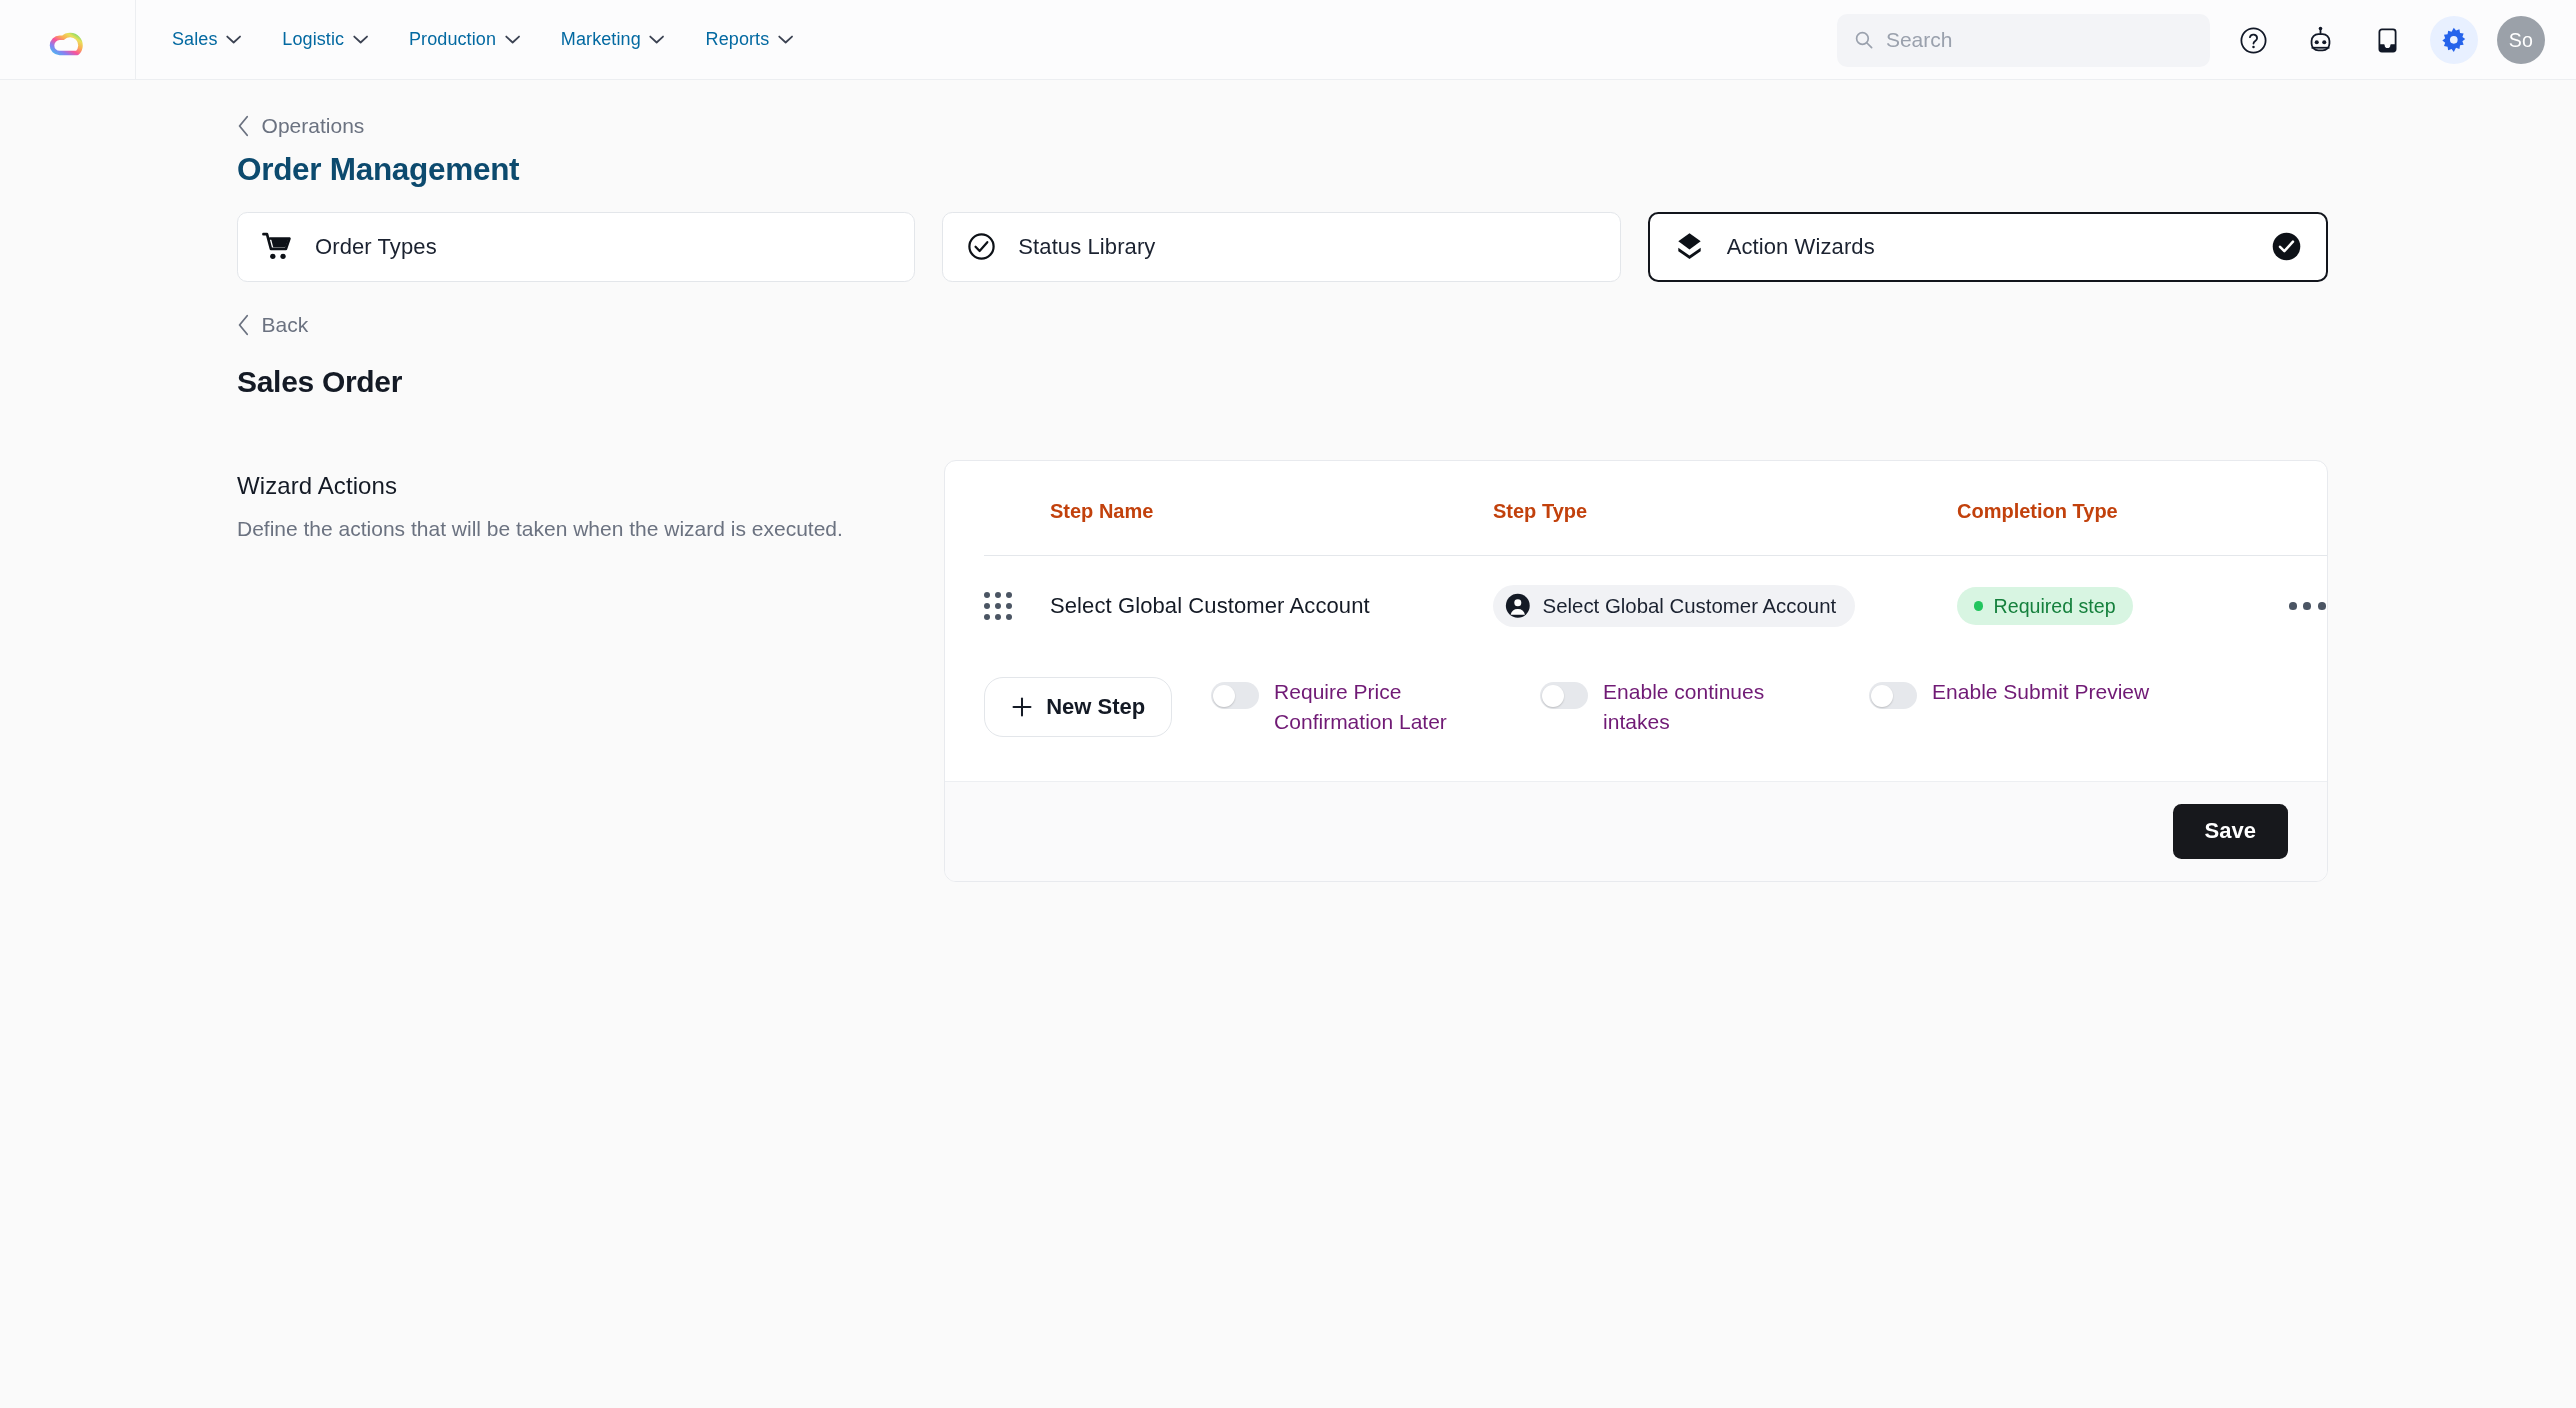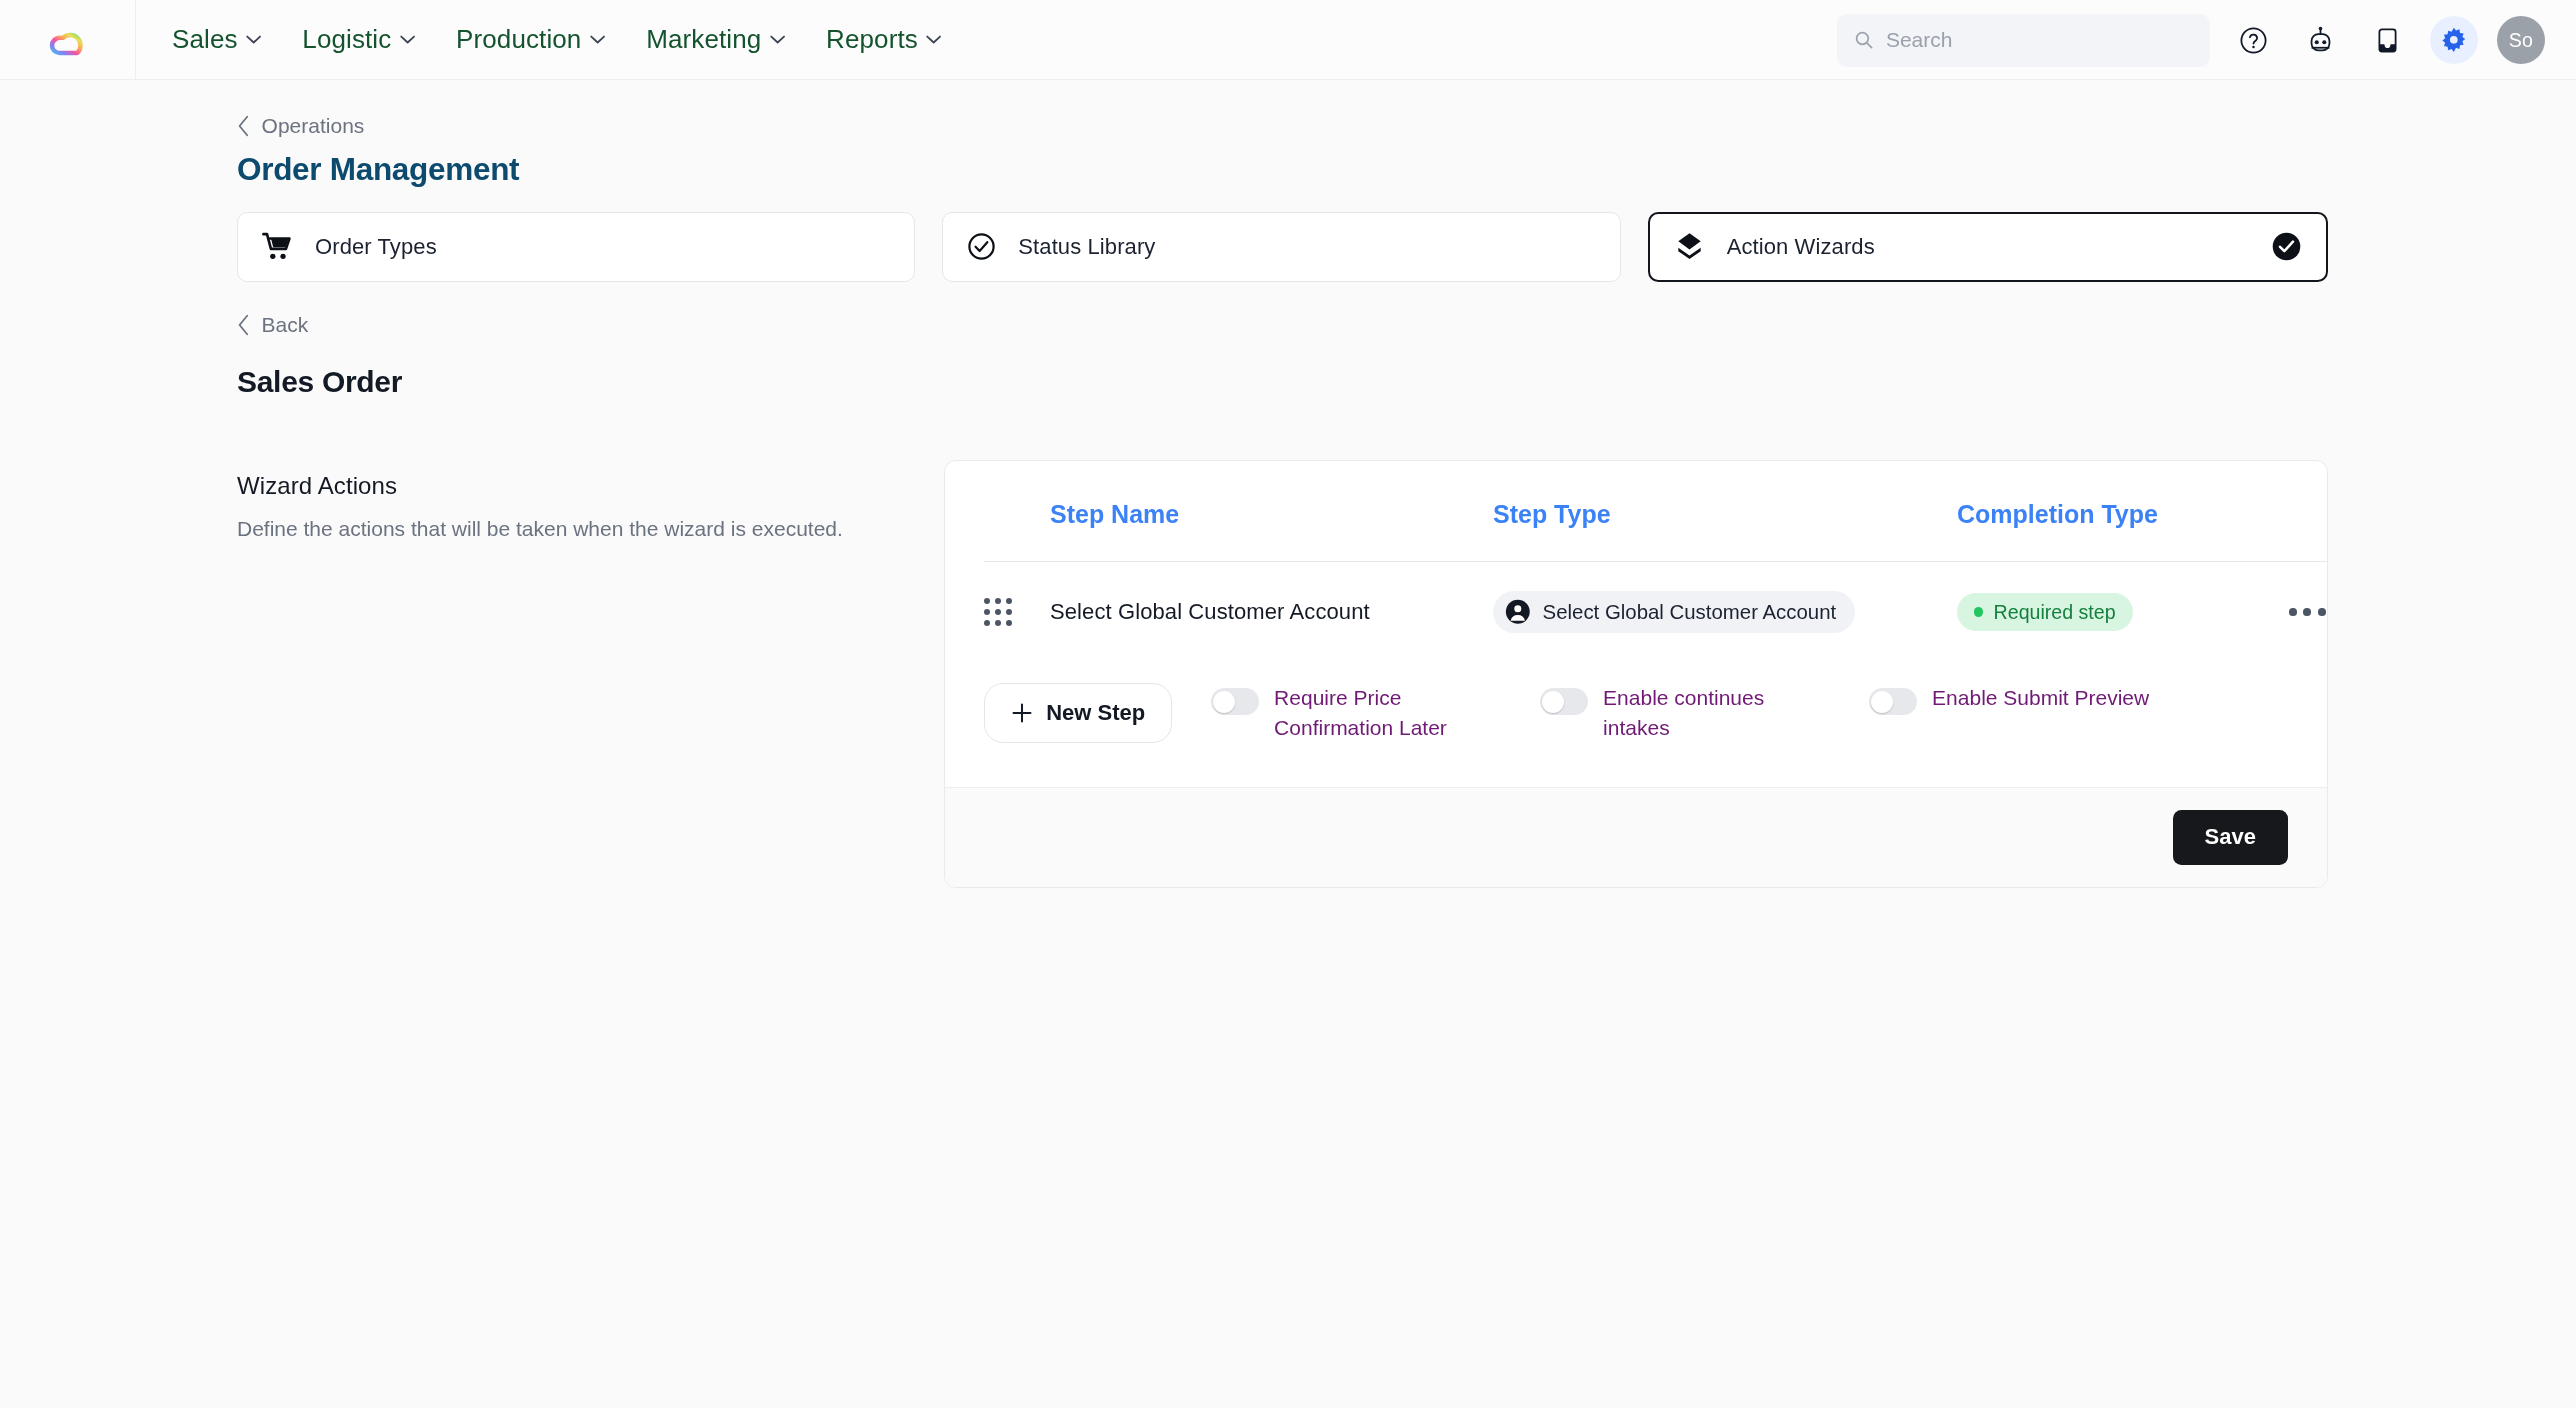--- a/index.html
+++ b/index.html
@@ -35,22 +35,22 @@
   .nav-items { display: flex; align-items: center; gap: 17px; margin-left: 24px; }
   .nav-item {
     display: flex;
     align-items: center;
     gap: 8.5px;
     padding: 8.5px 12px;
     border-radius: 6.8px;
     cursor: pointer;
   }
   .nav-label {
-    font-size: 26px;
-    color: #14532d;
+    font-size: 18px;
+    color: #0369a1;
     font-weight: 400;
     letter-spacing: 0.1px;
   }
   .chev-down { width: 15.3px; height: 9.4px; display: block; }
 
   .nav-right {
     position: absolute;
     right: 31px;
     top: 0;
     height: 80px;
@@ -189,23 +189,23 @@
     border: 0.9px solid #e8eaee;
     border-radius: 12px;
     overflow: hidden;
   }
   .card-body { padding: 39px 39px 0 39px; }
 
   
   .wtable { width: 100%; border-collapse: collapse; table-layout: fixed; }
   .wtable th {
     text-align: left;
-    font-size: 25px;
+    font-size: 20px;
     font-weight: 700;
-    color: #3b82f6;
+    color: #c2410c;
     padding: 0 0 32px 0;
     border-bottom: 0.9px solid #e4e7eb;
   }
   .col-handle { width: 66px; }
   .col-name   { width: 443px; }
   .col-type   { width: 464px; }
   .col-comp   { width: 332px; }
   .col-menu   { width: 128px; }
 
   .wtable td {

